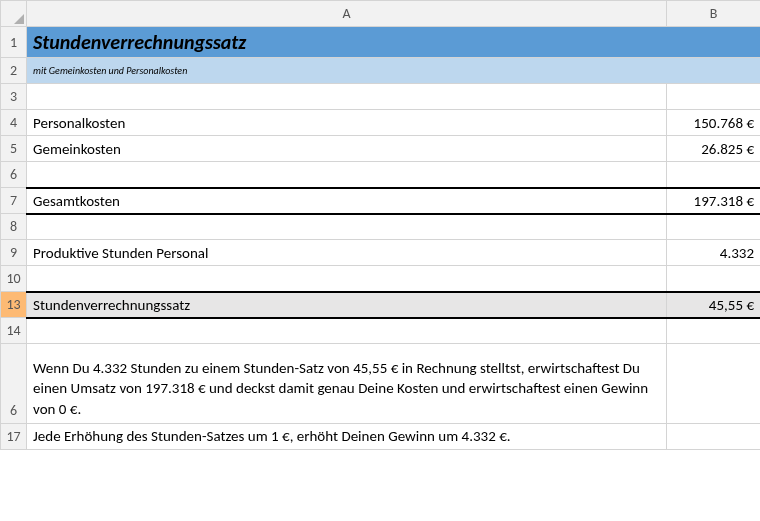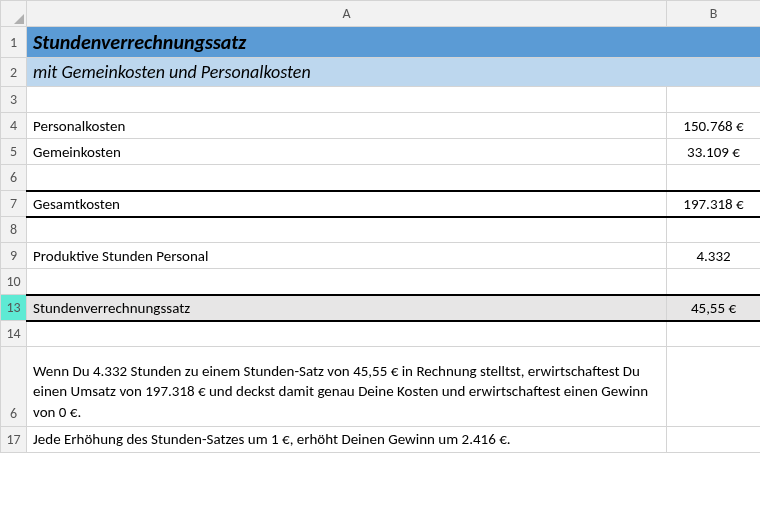--- a/index.html
+++ b/index.html
@@ -56,27 +56,27 @@
   .title-row td.content {
     background: #5b9bd5;
     font-weight: bold;
     font-style: italic;
     font-size: 20px;
     color: #000;
   }
   .subtitle-row td.content {
     background: #bdd7ee;
     font-style: italic;
-    font-size: 18px;
-  }
-  .num { text-align: center; }
+    font-size: 10px;
+  }
+  .num { text-align: right; }
   .border-top-strong { border-top: 2px solid #000 !important; }
   .border-bottom-strong { border-bottom: 2px solid #000 !important; }
   .highlight-row td.content { background: #e7e6e6; }
-  .highlight-row .rowhead { background: #5eead4; }
+  .highlight-row .rowhead { background: #fdba74; }
   .bold { font-weight: bold; }
   .tall { height: auto; }
   .wrap { white-space: normal; line-height: 1.35; padding-top:4px; padding-bottom:4px;margin-top:10px; }
 </style>
 </head>
 <body>
 
 <table class="sheet">
   <colgroup>
     <col class="col-row">
@@ -120,21 +120,21 @@
           <span class="cell">150.768 €</span>
         </td>
   </tr>
 
   <tr>
     <td class="rowhead"><span>5</span></td>
     <td class="content">
           <span class="cell pad-indent">Gemeinkosten</span>
         </td>
     <td class="content num">
-          <span class="cell">33.109 €</span>
+          <span class="cell">26.825 €</span>
         </td>
   </tr>
 
   <tr>
     <td class="rowhead"><span>6</span></td>
     <td class="content"></td>
     <td class="content"></td>
   </tr>
 
   <tr>
@@ -192,19 +192,19 @@
     <td class="rowhead" style="vertical-align:bottom;padding-bottom:4px;"><span>6</span></td>
     <td class="content">
           <span class="cell pad-indent wrap">Wenn Du 4.332 Stunden zu einem Stunden-Satz von 45,55 € in Rechnung stelltst, erwirtschaftest Du einen Umsatz von 197.318 € und deckst damit genau Deine Kosten und erwirtschaftest einen Gewinn von 0 €.</span>
         </td>
     <td class="content"></td>
   </tr>
 
   <tr>
     <td class="rowhead"><span>17</span></td>
     <td class="content">
-          <span class="cell pad-indent">Jede Erhöhung des Stunden-Satzes um 1 €, erhöht Deinen Gewinn um 2.416 €.</span>
+          <span class="cell pad-indent">Jede Erhöhung des Stunden-Satzes um 1 €, erhöht Deinen Gewinn um 4.332 €.</span>
         </td>
     <td class="content"></td>
   </tr>
 
 </tbody>
   </table>
 
 </body></html>

